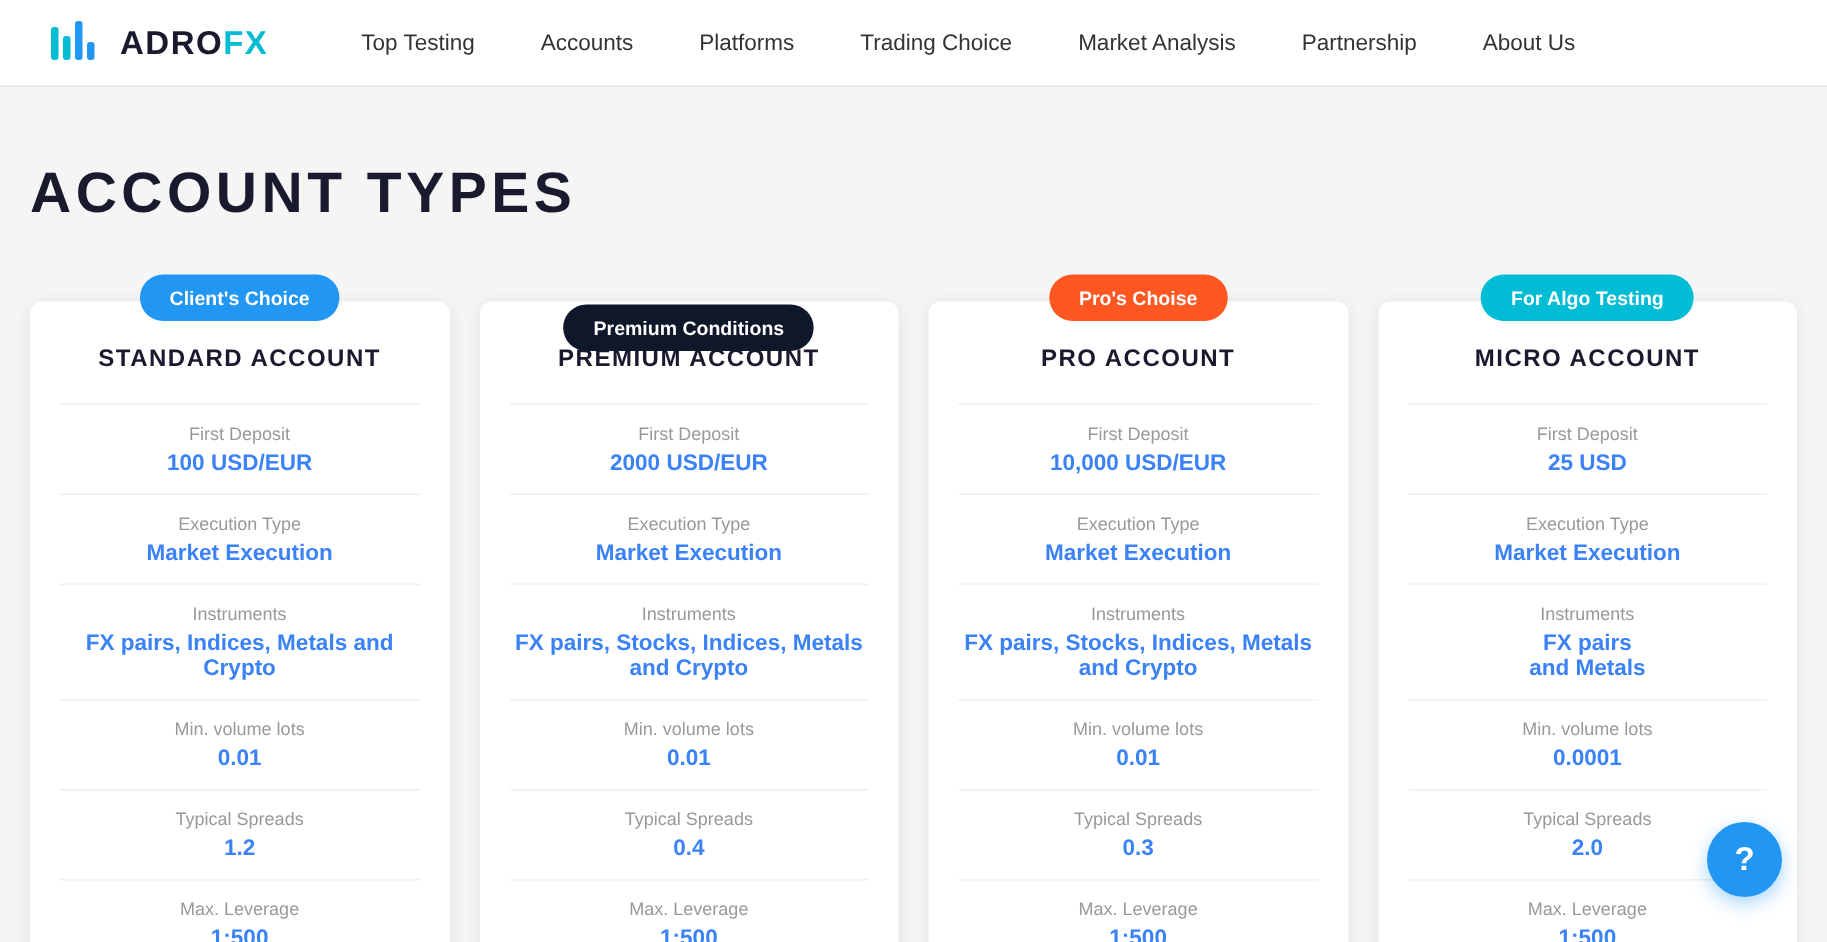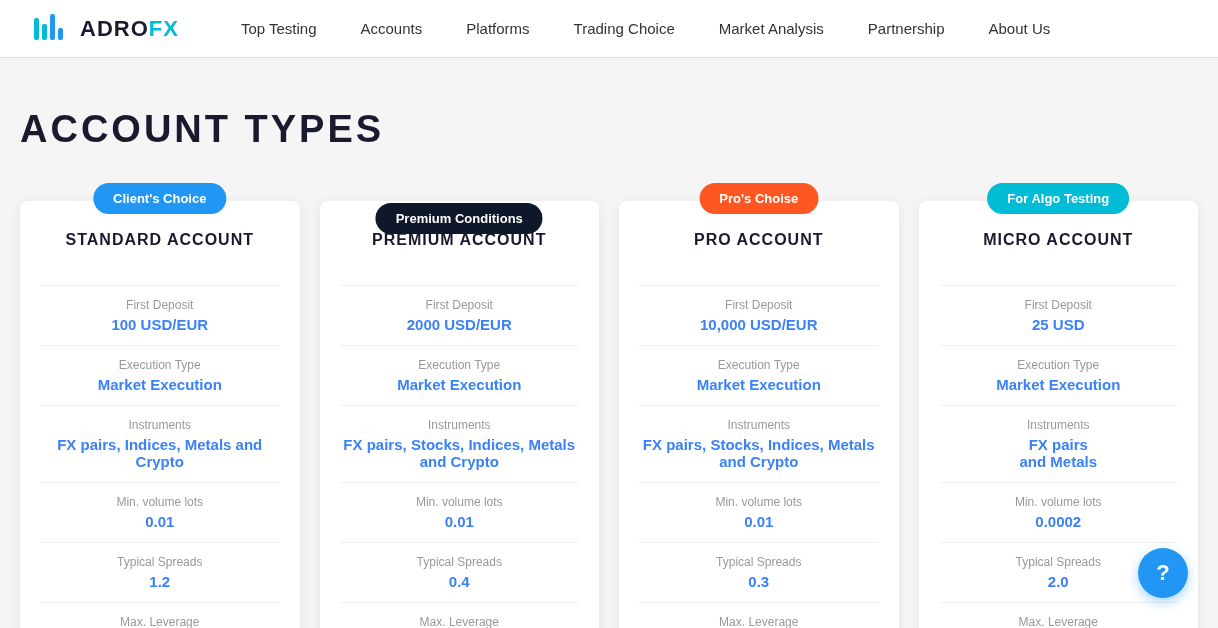--- a/index.html
+++ b/index.html
@@ -101,21 +101,21 @@
     .badge-purple { background: #0f172a; margin-top: 20px; }
     .badge-orange { background: #ff5722; }
     .badge-teal { background: #00bcd4; }
 
     .card-title {
       text-align: center;
       font-size: 16px;
       font-weight: 800;
       letter-spacing: 1px;
       color: #1a1a2e;
-      margin-bottom: 36px;
+      margin-bottom: 20px;
       text-transform: uppercase;
     }
 
     .card-field {
       border-top: 1px solid #f0f0f0;
       padding: 12px 0;
       text-align: center;
     }
     .card-field:first-of-type { border-top: none; }
 
@@ -273,21 +273,21 @@
         <div class="card-field">
           <div class="field-label">Execution Type</div>
           <div class="field-value">Market Execution</div>
         </div>
         <div class="card-field">
           <div class="field-label">Instruments</div>
           <div class="field-value">FX pairs<br>and Metals</div>
         </div>
         <div class="card-field">
           <div class="field-label">Min. volume lots</div>
-          <div class="field-value">0.0002</div>
+          <div class="field-value">0.0001</div>
         </div>
         <div class="card-field">
           <div class="field-label">Typical Spreads</div>
           <div class="field-value">2.0</div>
         </div>
         <div class="card-field">
           <div class="field-label">Max. Leverage</div>
           <div class="field-value">1:500</div>
         </div>
       </div>

